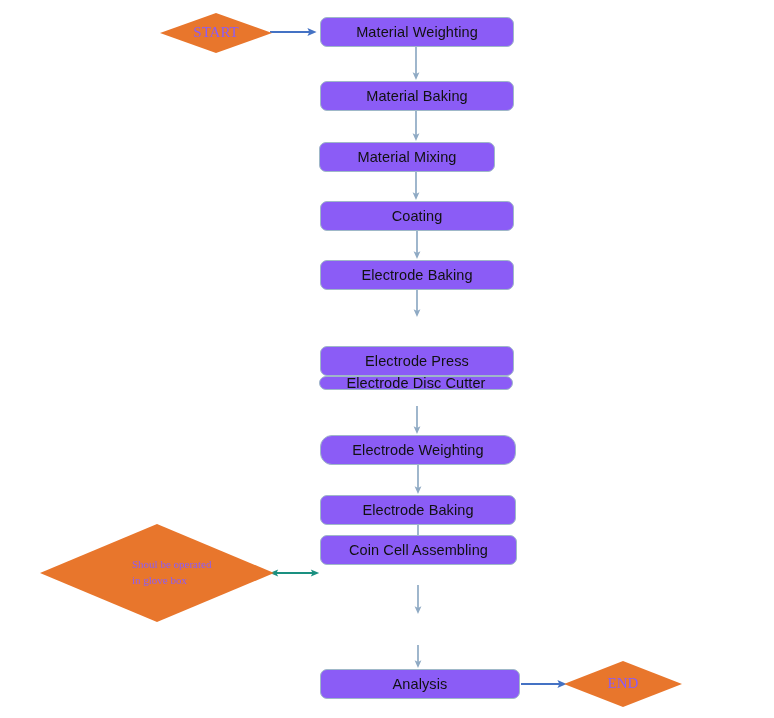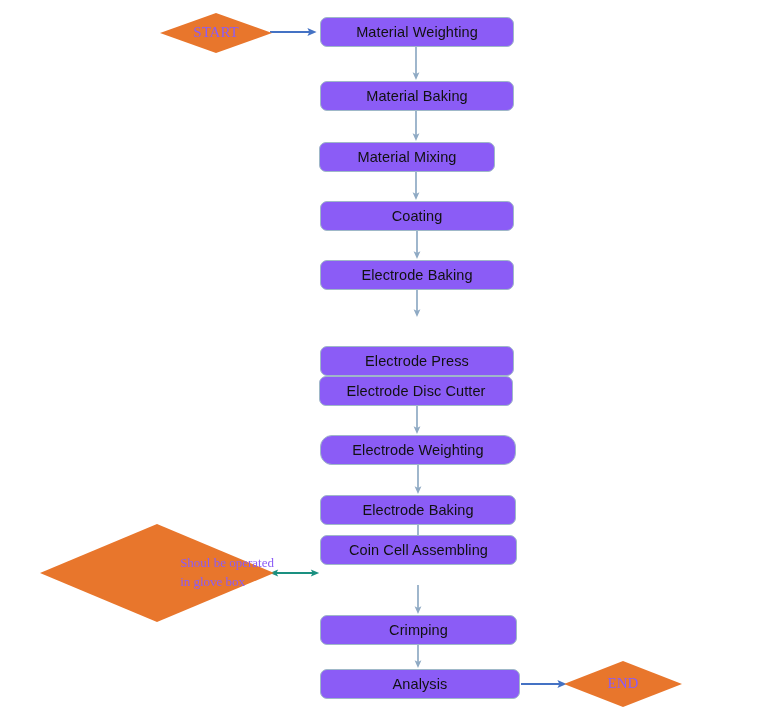--- a/index.html
+++ b/index.html
@@ -66,23 +66,23 @@
     clip-path: polygon(50% 0%, 100% 50%, 50% 100%, 0% 50%);
     z-index: 1;
   }
   .terminator .term-label {
     position: relative;
     z-index: 2;
   }
   #start-node { font-size: 15px; }
   #end-node { font-size: 15px; }
   #glovebox-node {
-    font-size: 13px;
+    font-size: 11px;
     align-items: center;
-    justify-content: flex-end;
+    justify-content: flex-start;
   }
   #glovebox-node .term-label {
     padding-left: 92px;
     text-align: left;
   }
 </style>
 </head>
 <body>
 
 <div id="diagram-root">
@@ -149,39 +149,36 @@
   </div>
 
   <div class="process-box" style="left:320px; top:260px; width:194px; height:30px;">
     <span>Electrode Baking</span>
   </div>
 
   <div class="process-box" style="left:320px; top:318px; width:194px; height:30px;margin-top:28px;">
     <span>Electrode Press</span>
   </div>
 
-  <div class="process-box" style="left:319px; top:376px; width:194px; height:30px;">
+  <div class="process-box" style="left:319px; top:376px; width:194px; height:14px;">
     <span>Electrode Disc Cutter</span>
   </div>
 
   <div class="process-box" style="left:320px; top:435px; width:196px; height:30px;border-radius:12px;">
     <span>Electrode Weighting</span>
   </div>
 
   <div class="process-box" style="left:320px; top:495px; width:196px; height:30px;">
     <span>Electrode Baking</span>
   </div>
 
   <div class="process-box" style="left:320px; top:535px; width:197px; height:30px;">
     <span>Coin Cell Assembling</span>
   </div>
 
-  <div class="process-box" style="left:320px; top:615px; width:197px; height:30px;">
-    <span>Crimping</span>
-  </div>
 
   <div class="process-box" style="left:320px; top:669px; width:200px; height:30px;">
     <span>Analysis</span>
   </div>
 
   <div class="terminator" id="glovebox-node" style="left:40px; top:524px; width:234px; height:98px;">
     <span class="diamond-shape"></span>
     <span class="term-label">
       <span>Shoul be operated</span><br>
       <span>in glove box</span>

